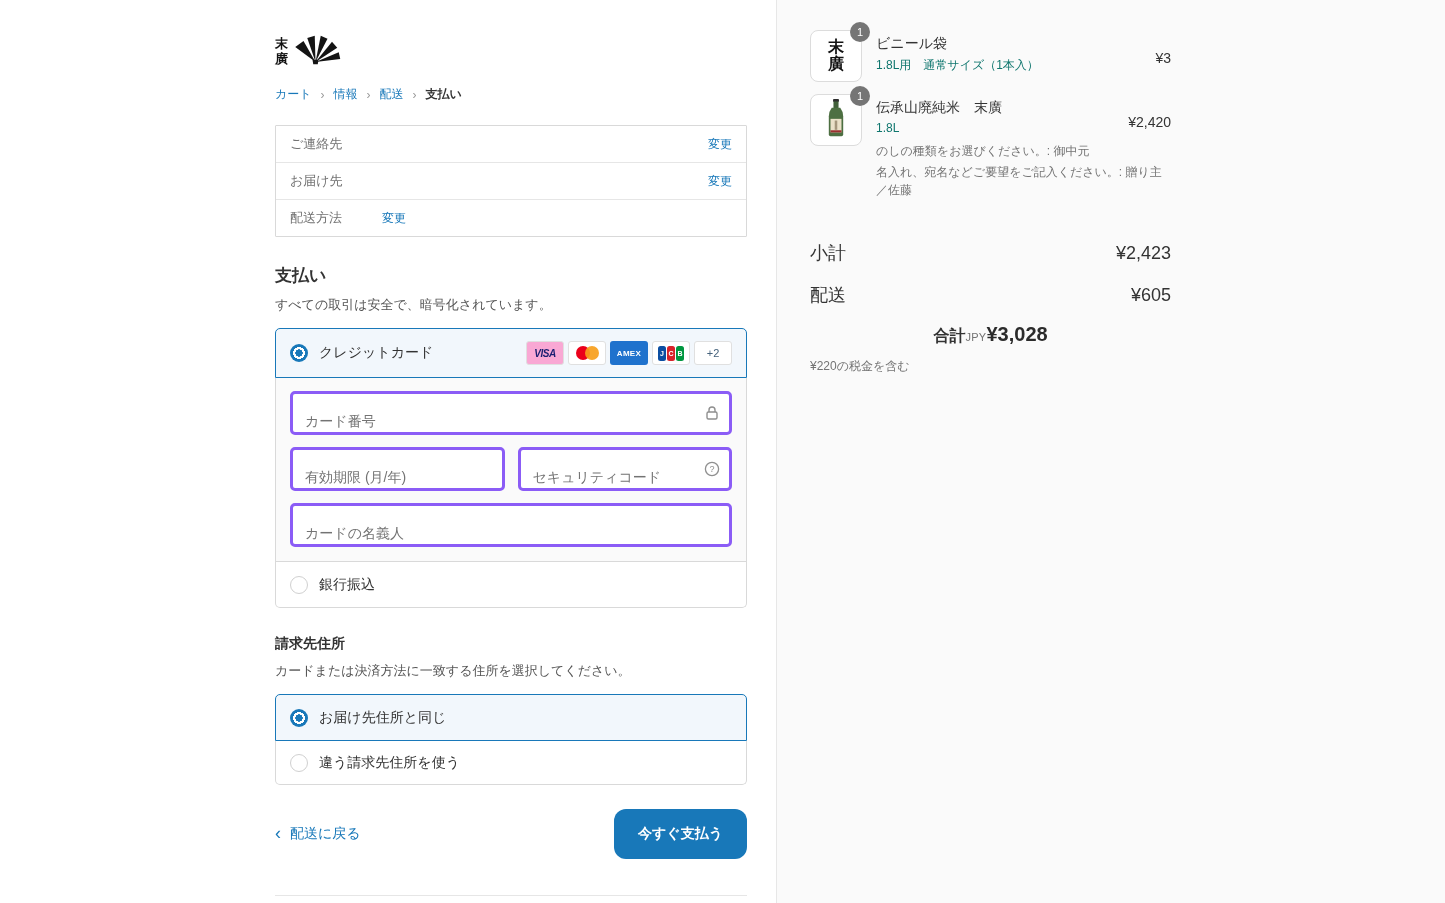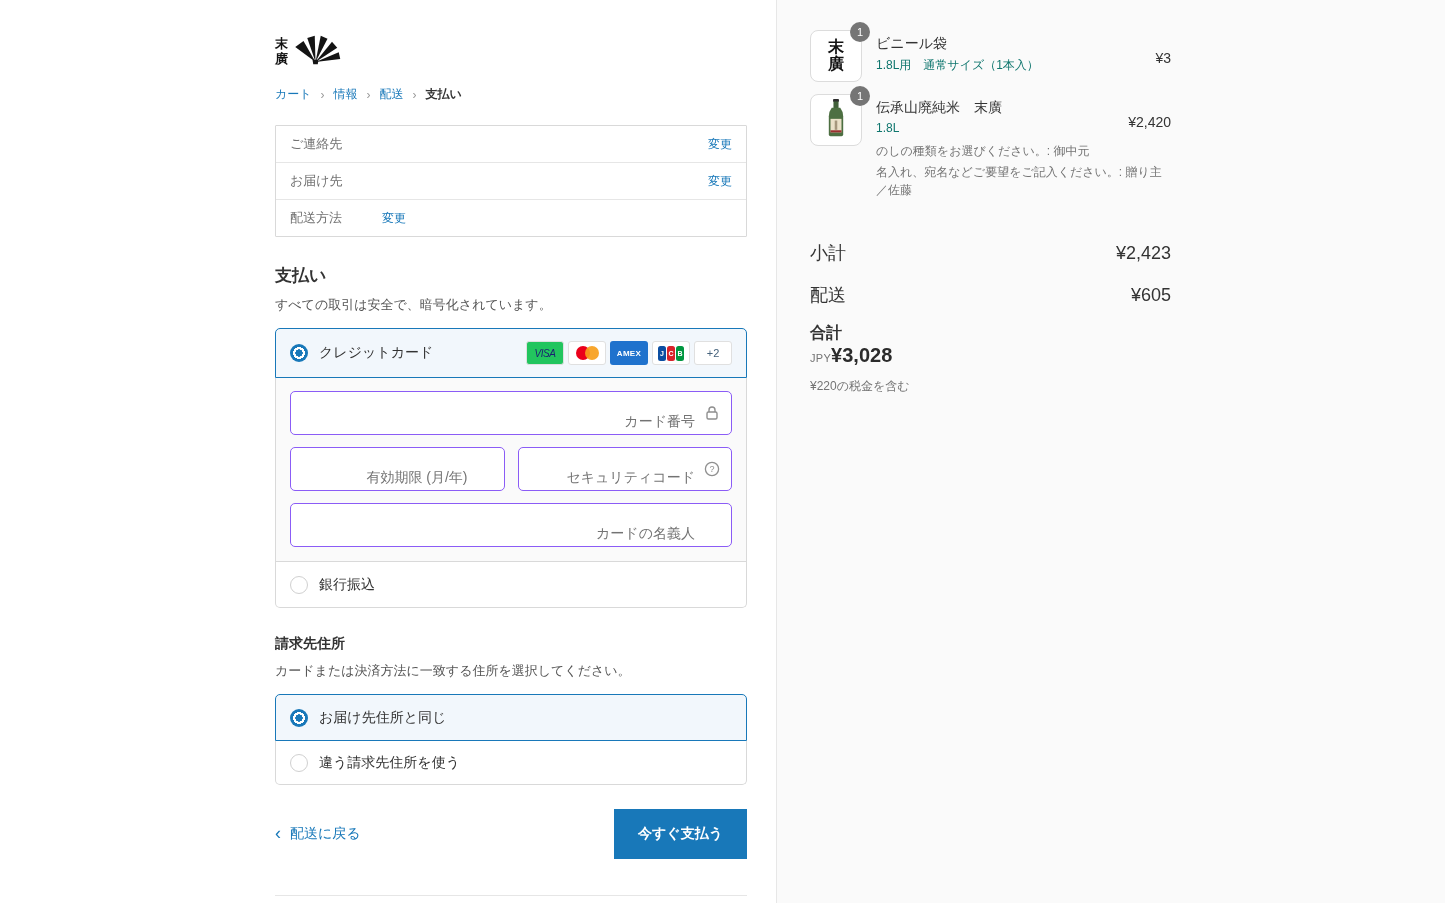--- a/index.html
+++ b/index.html
@@ -33,52 +33,52 @@
   .pay-box { margin-top:14px; }
   .option-selected { background:#f2f7fc; border:1px solid #1878b9; border-radius:5px 5px 0 0;
                      padding:12px 14px; display:flex; align-items:center; gap:11px; position:relative; z-index:2; min-height:47px; }
   .radio-on { width:18px; height:18px; border-radius:50%; flex-shrink:0;
               background:radial-gradient(circle, #1878b9 0 3.5px, #fff 3.8px 5.8px, #1878b9 6px 9px); }
   .radio-off { width:18px; height:18px; border-radius:50%; border:1px solid #d0d0d0; background:#fff; flex-shrink:0; }
   .option-label { font-size:14px; color:#333; flex:1; }
 
   .card-icons { display:flex; gap:4px; align-items:center; }
   .card-icon { width:38px; height:24px; border-radius:3px; display:flex; align-items:center; justify-content:center; }
-  .ci-visa { background:#22c55e; border:1px solid #e0e0e0; color:#1a1f71; font-style:italic; font-weight:normal; font-size:10px; letter-spacing:-0.4px;margin-left:32px; }
+  .ci-visa { background:#f9a8d4; border:1px solid #e0e0e0; color:#1a1f71; font-style:italic; font-weight:bold; font-size:10px; letter-spacing:-0.4px;margin-left:32px; }
   .ci-mc   { background:#fff; border:1px solid #e0e0e0; position:relative; }
   .ci-mc .c1 { position:absolute; width:14px; height:14px; border-radius:50%; background:#eb001b; left:7px; top:4px; }
   .ci-mc .c2 { position:absolute; width:14px; height:14px; border-radius:50%; background:#f79e1b; left:16px; top:4px; opacity:.92; }
   .ci-amex { background:#1f72cd; color:#fff; font-weight:bold; font-size:8px; letter-spacing:.3px; }
   .ci-jcb  { background:#fff; border:1px solid #e0e0e0; gap:1px; }
   .ci-jcb .stripe { width:8px; height:15px; border-radius:2.5px; color:#fff; font-size:7px; font-weight:bold;
                     display:flex; align-items:center; justify-content:center; }
   .s-blue { background:#0b4ea2; } .s-red { background:#d8232a; } .s-green { background:#00963f; }
   .ci-more { background:#fff; border:1px solid #e0e0e0; color:#44617b; font-size:11px; }
 
   .pay-fields { background:#fafafa; border:1px solid #d9d9d9; border-top:none; padding:13px 14px 14px; }
   .field-wrap { position:relative; }
-  input.field { width:100%; height:44px; border:1px solid #8b5cf6; border-radius:5px; background:#fff;
-                padding:16px 36px 0 12px; font-size:14px; color:#333; font-family:inherit; outline:none;text-align:right; }
+  input.field { width:100%; height:44px; border:3px solid #8b5cf6; border-radius:5px; background:#fff;
+                padding:16px 36px 0 12px; font-size:14px; color:#333; font-family:inherit; outline:none; }
   input.field::placeholder { color:#737373; opacity:1; }
   .field-row { display:flex; gap:13px; margin-top:12px; }
   .field-row .field-wrap { flex:1; }
   .field-wrap.mt { margin-top:12px; }
   .field-icon { position:absolute; right:12px; top:50%; transform:translateY(-50%); display:flex; }
 
   .option-bank { background:#fff; border:1px solid #d9d9d9; border-top:none; border-radius:0 0 5px 5px;
                  padding:13px 14px; display:flex; align-items:center; gap:11px; font-size:14px; color:#333; min-height:46px; }
 
   .billing-box { margin-top:14px; }
   .option-other { background:#fff; border:1px solid #d9d9d9; border-top:none; border-radius:0 0 5px 5px;
                   padding:12px 14px; display:flex; align-items:center; gap:11px; font-size:14px; color:#333; min-height:44px; }
 
   .actions { margin-top:24px; display:flex; justify-content:space-between; align-items:center; }
   .back-link { display:flex; align-items:center; gap:9px; color:#1878b9; font-size:14px; text-decoration:none; cursor:pointer; }
   .back-chevron { font-size:18px; line-height:1; margin-top:-2px; }
-  .pay-btn { background:#1878b9; color:#fff; border:none; border-radius:0; height:50px; padding:0 24px;
+  .pay-btn { background:#1878b9; color:#fff; border:none; border-radius:12px; height:50px; padding:0 24px;
              font-size:14px; font-weight:bold; font-family:inherit; cursor:pointer; }
 
   .main-footer { margin-top:36px; border-top:1px solid #e6e6e6; padding:15px 0 24px; font-size:12px; color:#737373; }
 
   
   .sidebar { position:absolute; left:810px; top:0; width:361px; }
   .item { position:relative; display:flex; gap:14px; align-items:flex-start; }
   .item.first { margin-top:30px; }
   .item + .item { margin-top:12px; }
   .thumb { width:52px; height:52px; background:#fff; border:1px solid #dcdcdc; border-radius:8px;
@@ -87,21 +87,21 @@
   .qty-badge { position:absolute; top:-9px; right:-9px; min-width:20px; height:20px; border-radius:10px;
                background:rgba(110,110,110,.95); color:#fff; font-size:11px; display:flex; align-items:center; justify-content:center; }
   .item-info { flex:1; padding-top:5px; min-width:0; }
   .item-title { font-size:14px; color:#333; padding-right:64px; }
   .item-variant { font-size:12px; color:#0f766e; margin-top:4px; padding-right:64px; }
   .item-prop { font-size:12px; color:#737373; margin-top:7px; line-height:1.5; }
   .item-price { position:absolute; right:0; top:20px; font-size:14px; color:#333; white-space:nowrap; }
 
   .totals { margin-top:42px; }
   .total-row { display:flex; justify-content:space-between; align-items:center; font-size:18px; color:#333; margin-top:18px;gap:31px; }
-  .grand-row { display:flex; justify-content:center; align-items:baseline; margin-top:16px;flex-direction:column; }
+  .grand-row { display:flex; justify-content:center; align-items:baseline; margin-top:16px; }
   .grand-label { font-size:16px; font-weight:bold; color:#333; }
   .grand-value { display:flex; align-items:baseline; gap:0; }
   .currency { font-size:11px; color:#737373; letter-spacing:.3px; }
   .grand-amount { font-size:20px; font-weight:bold; color:#2b2b2b; }
   .tax-note { margin-top:11px; font-size:12px; color:#737373; }
 </style>
 </head>
 <body>
 
 <div class="sidebar-bg"></div>

